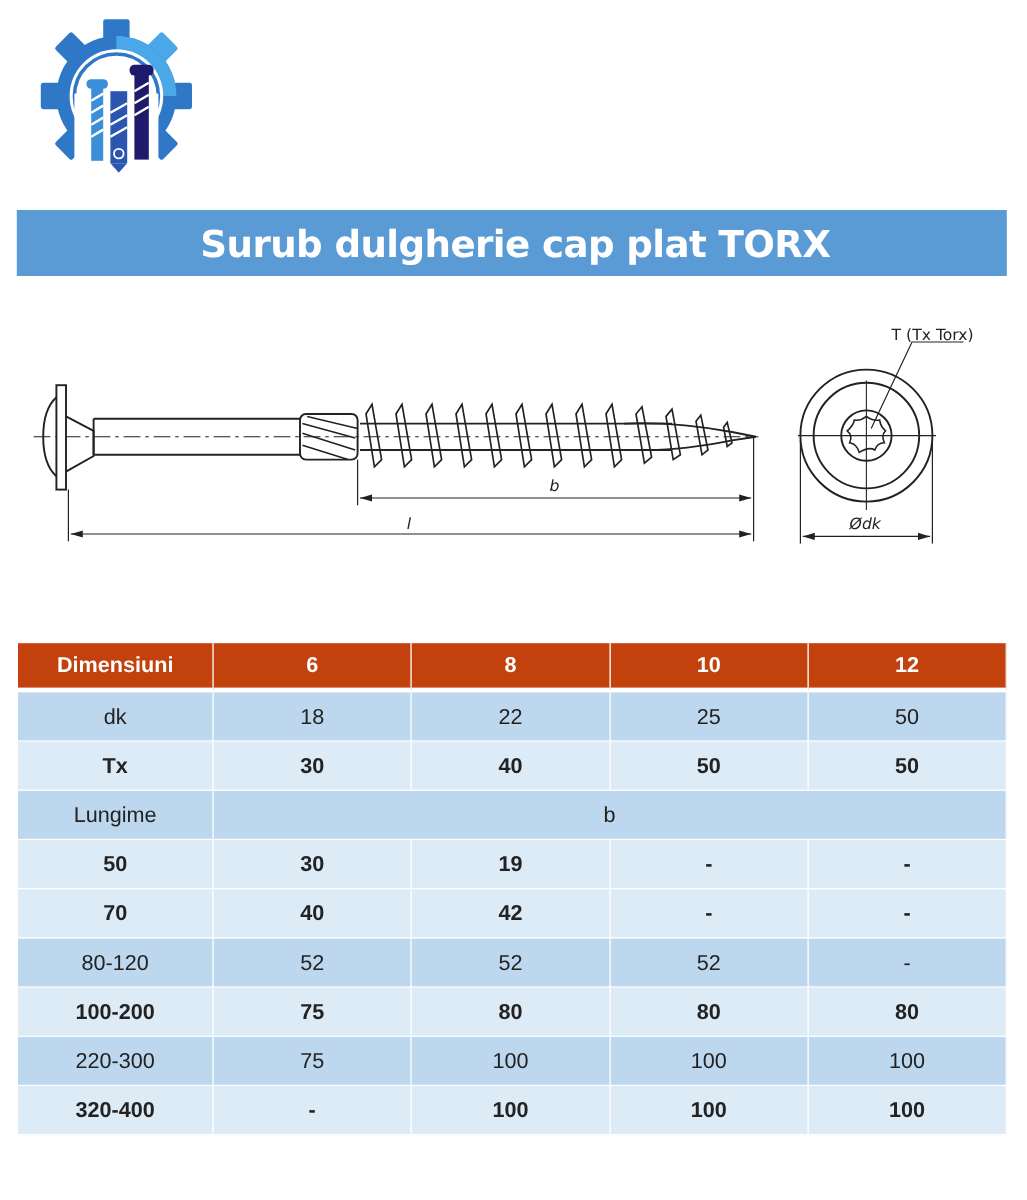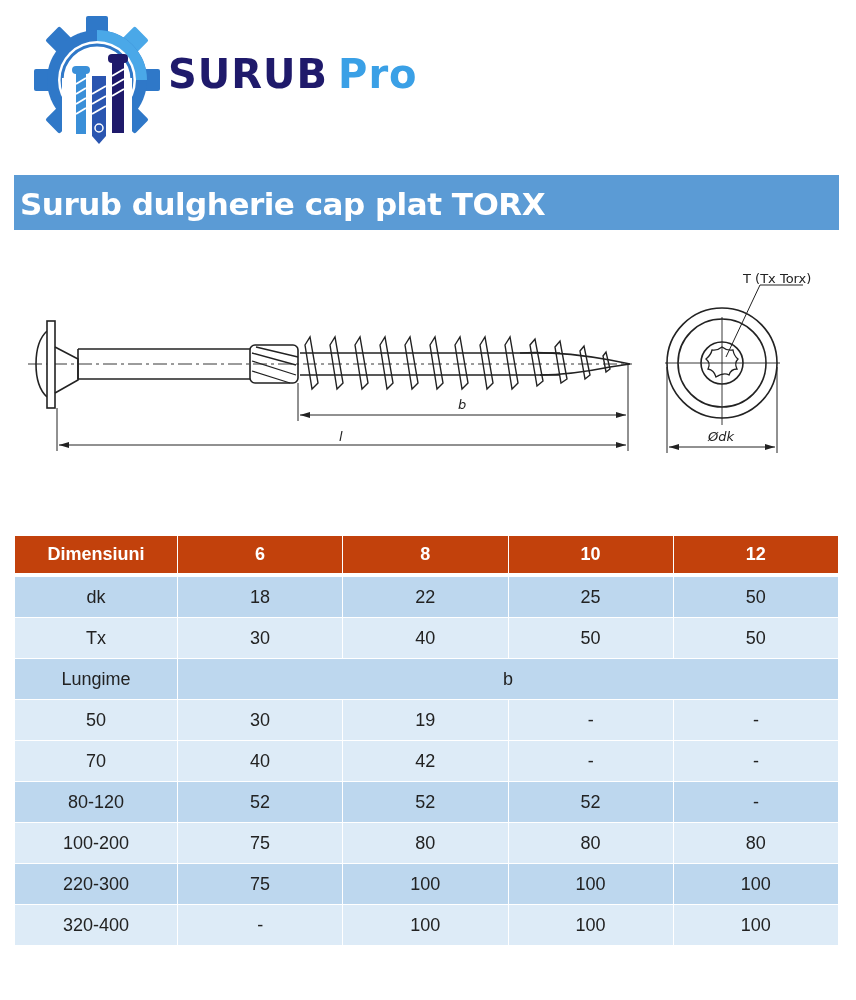--- a/index.html
+++ b/index.html
@@ -5,30 +5,30 @@
   html, body { margin: 0; padding: 0; background: #ffffff; }
   body { width: 856px; height: 1000px; position: relative; overflow: hidden; font-family: "Liberation Sans", "DejaVu Sans", sans-serif; }
 
   .logo { position: absolute; left: 32px; top: 14px; width: 400px; height: 136px; }
   .logo-mark { position: absolute; left: 0; top: 0; width: 130px; height: 132px; }
   .logo-text { position: absolute; left: 136px; top: 40px; font-family: "DejaVu Sans", sans-serif; font-weight: bold; font-size: 40px; letter-spacing: 1px; line-height: 1; }
   .logo-text .w1 { color: #1f1a6b; }
   .logo-text .w2 { color: #3aa0e6; margin-left: 10px; }
 
   .title-banner { position: absolute; left: 14px; top: 175px; width: 825px; height: 55px; background: #5b9bd5; }
-  .title-banner h1 { margin: 0; padding-left: 6px; color: #ffffff; font-family: "DejaVu Sans", sans-serif; font-weight: bold; font-size: 31px; line-height: 58px; letter-spacing: -0.5px; }
+  .title-banner h1 { margin: 0; padding-left: 6px; color: #ffffff; font-family: "DejaVu Sans", sans-serif; font-weight: bold; font-size: 31px; line-height: 58px; letter-spacing: -0.5px; text-align: center; }
 
   .drawing { position: absolute; left: 0; top: 255px; width: 856px; height: 215px; }
 
   table.spec { position: absolute; left: 14px; top: 536px; width: 825px; border-collapse: collapse; table-layout: fixed; }
   table.spec th, table.spec td { text-align: center; vertical-align: middle; font-family: "Liberation Sans", sans-serif; font-size: 18px; color: #222; border-left: 1px solid #ffffff; border-right: 1px solid #ffffff; padding: 0; }
   table.spec thead th { background: #c2410c; color: #ffffff; font-weight: bold; height: 37px; border-bottom: 4px solid #ffffff; }
   table.spec tbody td { height: 40px; border-top: 1px solid #ffffff; border-bottom: 1px solid #ffffff; }
   table.spec tbody tr.dark td { background: #bdd7ee; }
-  table.spec tbody tr.light td { background: #ddebf7; }
+  table.spec tbody tr.light td { background: #ddebf7; font-weight: bold; }
   table.spec col.c0 { width: 163px; }
 </style>
 </head>
 <body>
 
 <div class="logo">
   <svg class="logo-mark" viewBox="0 0 130 132">
 
     <g fill="#2f78c8">
       <rect x="54" y="2" width="22" height="20" rx="2"></rect>
@@ -52,23 +52,20 @@
       <path d="M44 70 L54 64 M44 80 L54 74 M44 90 L54 84 M44 100 L54 94" stroke="#ffffff" stroke-width="2"></path>
       <rect x="60" y="62" width="14" height="60" fill="#2a55b0"></rect>
       <path d="M60 122 L67 130 L74 122 Z" fill="#2a55b0"></path>
       <path d="M60 80 L74 72 M60 90 L74 82 M60 100 L74 92" stroke="#ffffff" stroke-width="2"></path>
       <circle cx="67" cy="114" r="4" fill="none" stroke="#ffffff" stroke-width="1.5"></circle>
       <rect x="76" y="40" width="20" height="9" rx="4" fill="#1f1a6b"></rect>
       <rect x="80" y="47" width="12" height="72" fill="#1f1a6b"></rect>
       <path d="M80 62 L92 55 M80 72 L92 65 M80 82 L92 75" stroke="#ffffff" stroke-width="2"></path>
     </g>
   </svg>
-  <div class="logo-text">
-    <span class="w1">SURUB</span><span class="w2">Pro</span>
-  </div>
 </div>
 
 <div class="title-banner">
   <h1>Surub dulgherie cap plat TORX</h1>
 </div>
 
 <svg class="drawing" viewBox="0 0 856 215" width="856" height="215">
   <g stroke="#222" fill="none" stroke-width="1.6">
 
     <line x1="28" y1="109" x2="632" y2="109" stroke-dasharray="14 4 3 4" stroke-width="0.9"></line>

